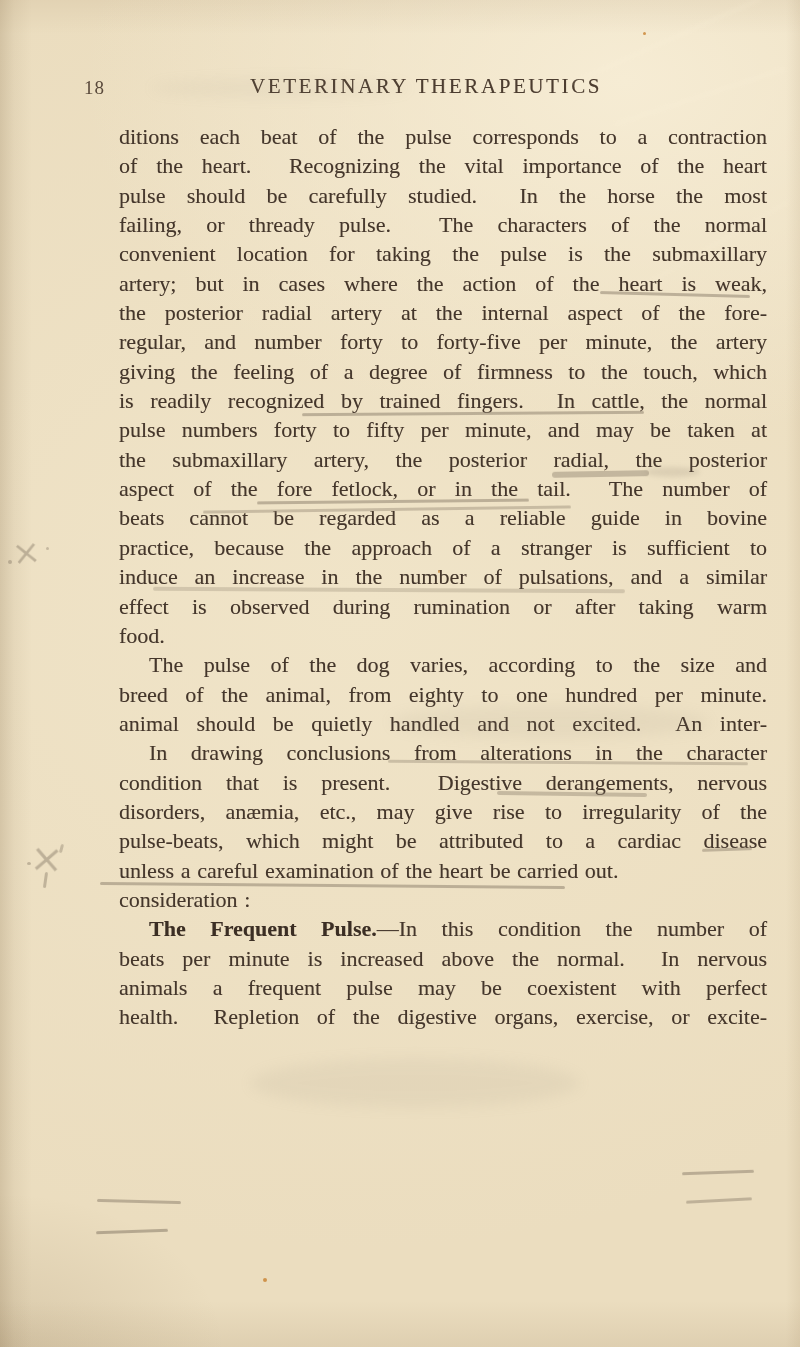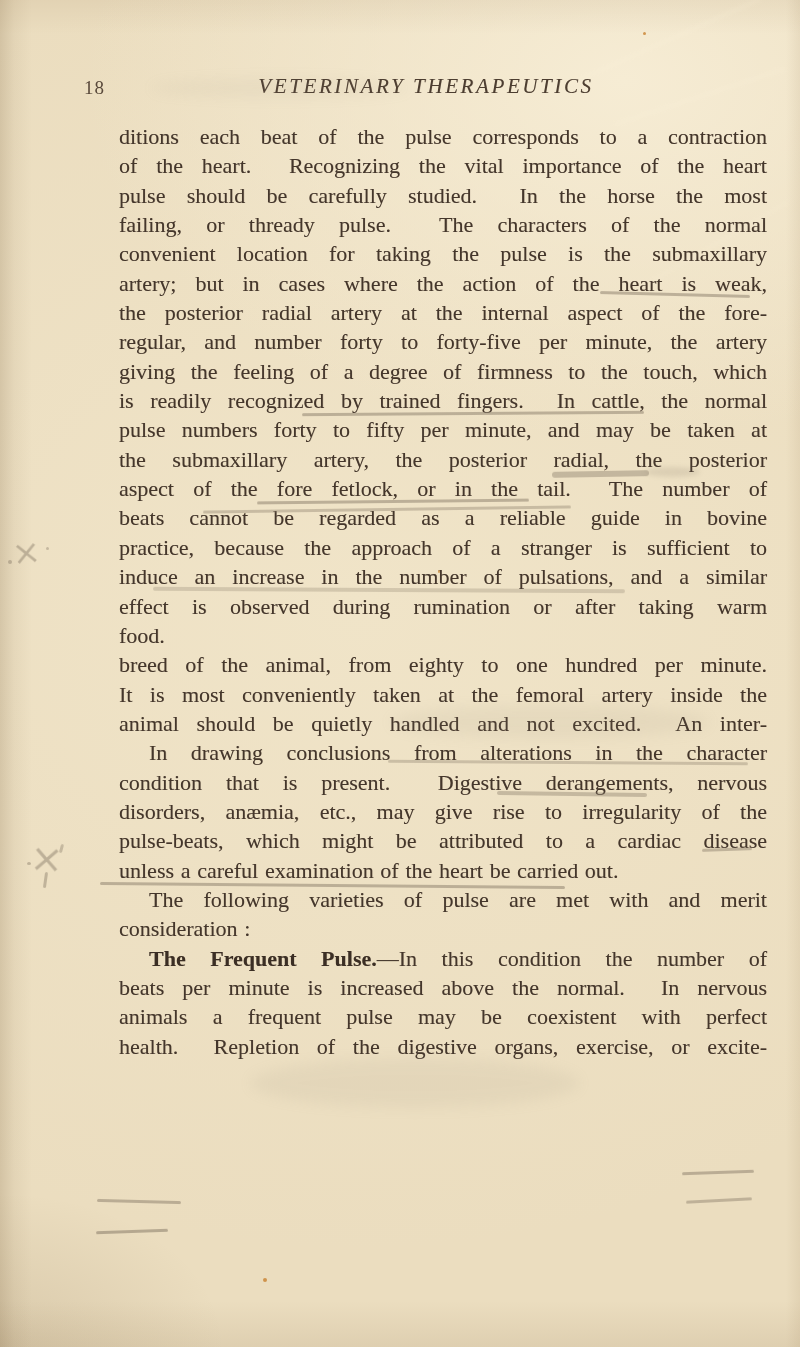--- a/index.html
+++ b/index.html
@@ -18,21 +18,20 @@
       radial-gradient(1100px 900px at 45% 45%, #f0e4c8 0%, rgba(240,228,200,0) 72%),
       #ebddbf;
   }
   .header{position:absolute;top:74px;left:102px;width:648px;height:26px;}
   .page-number{
     position:absolute;left:-18px;top:3px;
     font-size:19px;color:#59493b;letter-spacing:1px;
   }
   .running-title{
     text-align:center;
-    font-style:italic;
     font-size:21px;
     letter-spacing:2.6px;
     color:#4c3d30;
     text-shadow:0.3px 0.3px 0.6px rgba(76,61,48,0.35);
   }
   .text-block{
     position:absolute;left:102px;top:122px;width:648px;
     font-size:22px;
     color:#44362b;
     word-spacing:1.2px;
@@ -94,29 +93,28 @@
       <div class="line">giving the feeling of a degree of firmness to the touch, which</div>
       <div class="line">is readily recognized by trained fingers.  In cattle, the normal</div>
       <div class="line">pulse numbers forty to fifty per minute, and may be taken at</div>
       <div class="line">the submaxillary artery, the posterior radial, the posterior</div>
       <div class="line">aspect of the fore fetlock, or in the tail.  The number of</div>
       <div class="line">beats cannot be regarded as a reliable guide in bovine</div>
       <div class="line">practice, because the approach of a stranger is sufficient to</div>
       <div class="line">induce an increase in the number of pulsations, and a similar</div>
       <div class="line">effect is observed during rumination or after taking warm</div>
       <div class="line end">food.</div>
+      <div class="line indent">The pulse of the dog varies, according to the size and</div>
       <div class="line">breed of the animal, from eighty to one hundred per minute.</div>
-      <div class="line">It is most conveniently taken at the femoral artery inside the</div>
       <div class="line">animal should be quietly handled and not excited.  An inter-</div>
       <div class="line indent">In drawing conclusions from alterations in the character</div>
       <div class="line">condition that is present.  Digestive derangements, nervous</div>
       <div class="line">disorders, anæmia, etc., may give rise to irregularity of the</div>
       <div class="line">pulse-beats, which might be attributed to a cardiac disease</div>
       <div class="line end">unless a careful examination of the heart be carried out.</div>
-      <div class="line indent">The following varieties of pulse are met with and merit</div>
       <div class="line end">consideration :</div>
       <div class="line indent"><b>The Frequent Pulse.</b>—In this condition the number of</div>
       <div class="line">beats per minute is increased above the normal.  In nervous</div>
       <div class="line">animals a frequent pulse may be coexistent with perfect</div>
       <div class="line">health.  Repletion of the digestive organs, exercise, or excite-</div>
     </div>
 
   <div class="marks">
       <span class="mark-underline" style="left: 600px; top: 293px; width: 150px; transform: rotate(1.5deg); opacity: 0.5;"></span>
       <span class="mark-underline" style="left: 302px; top: 412px; width: 342px; transform: rotate(-0.4deg); opacity: 0.5;"></span>

